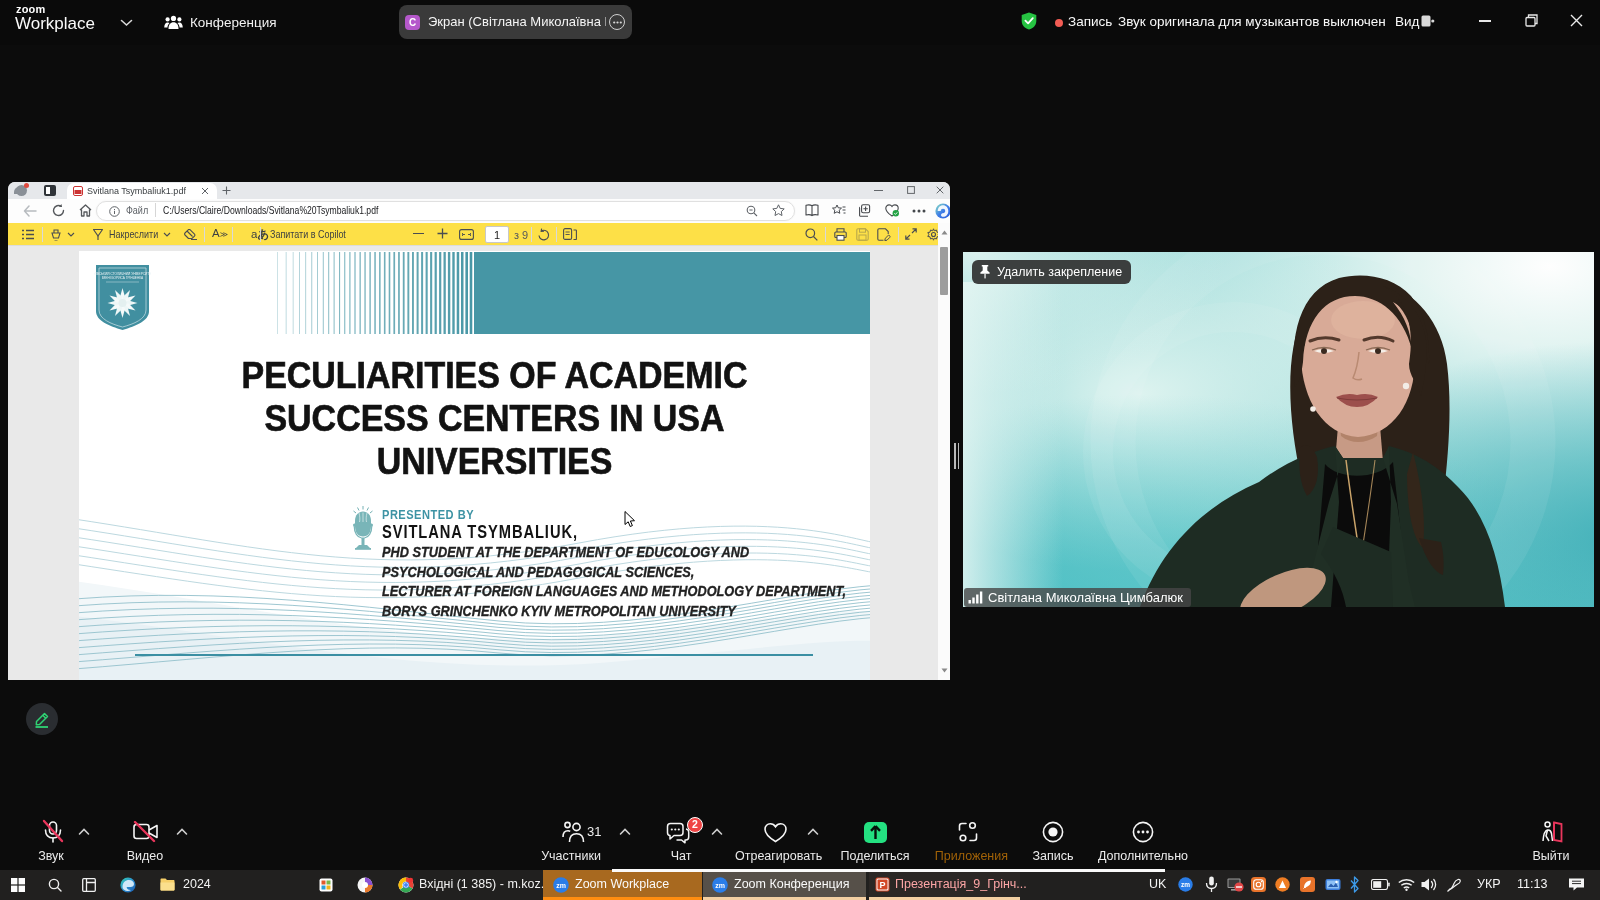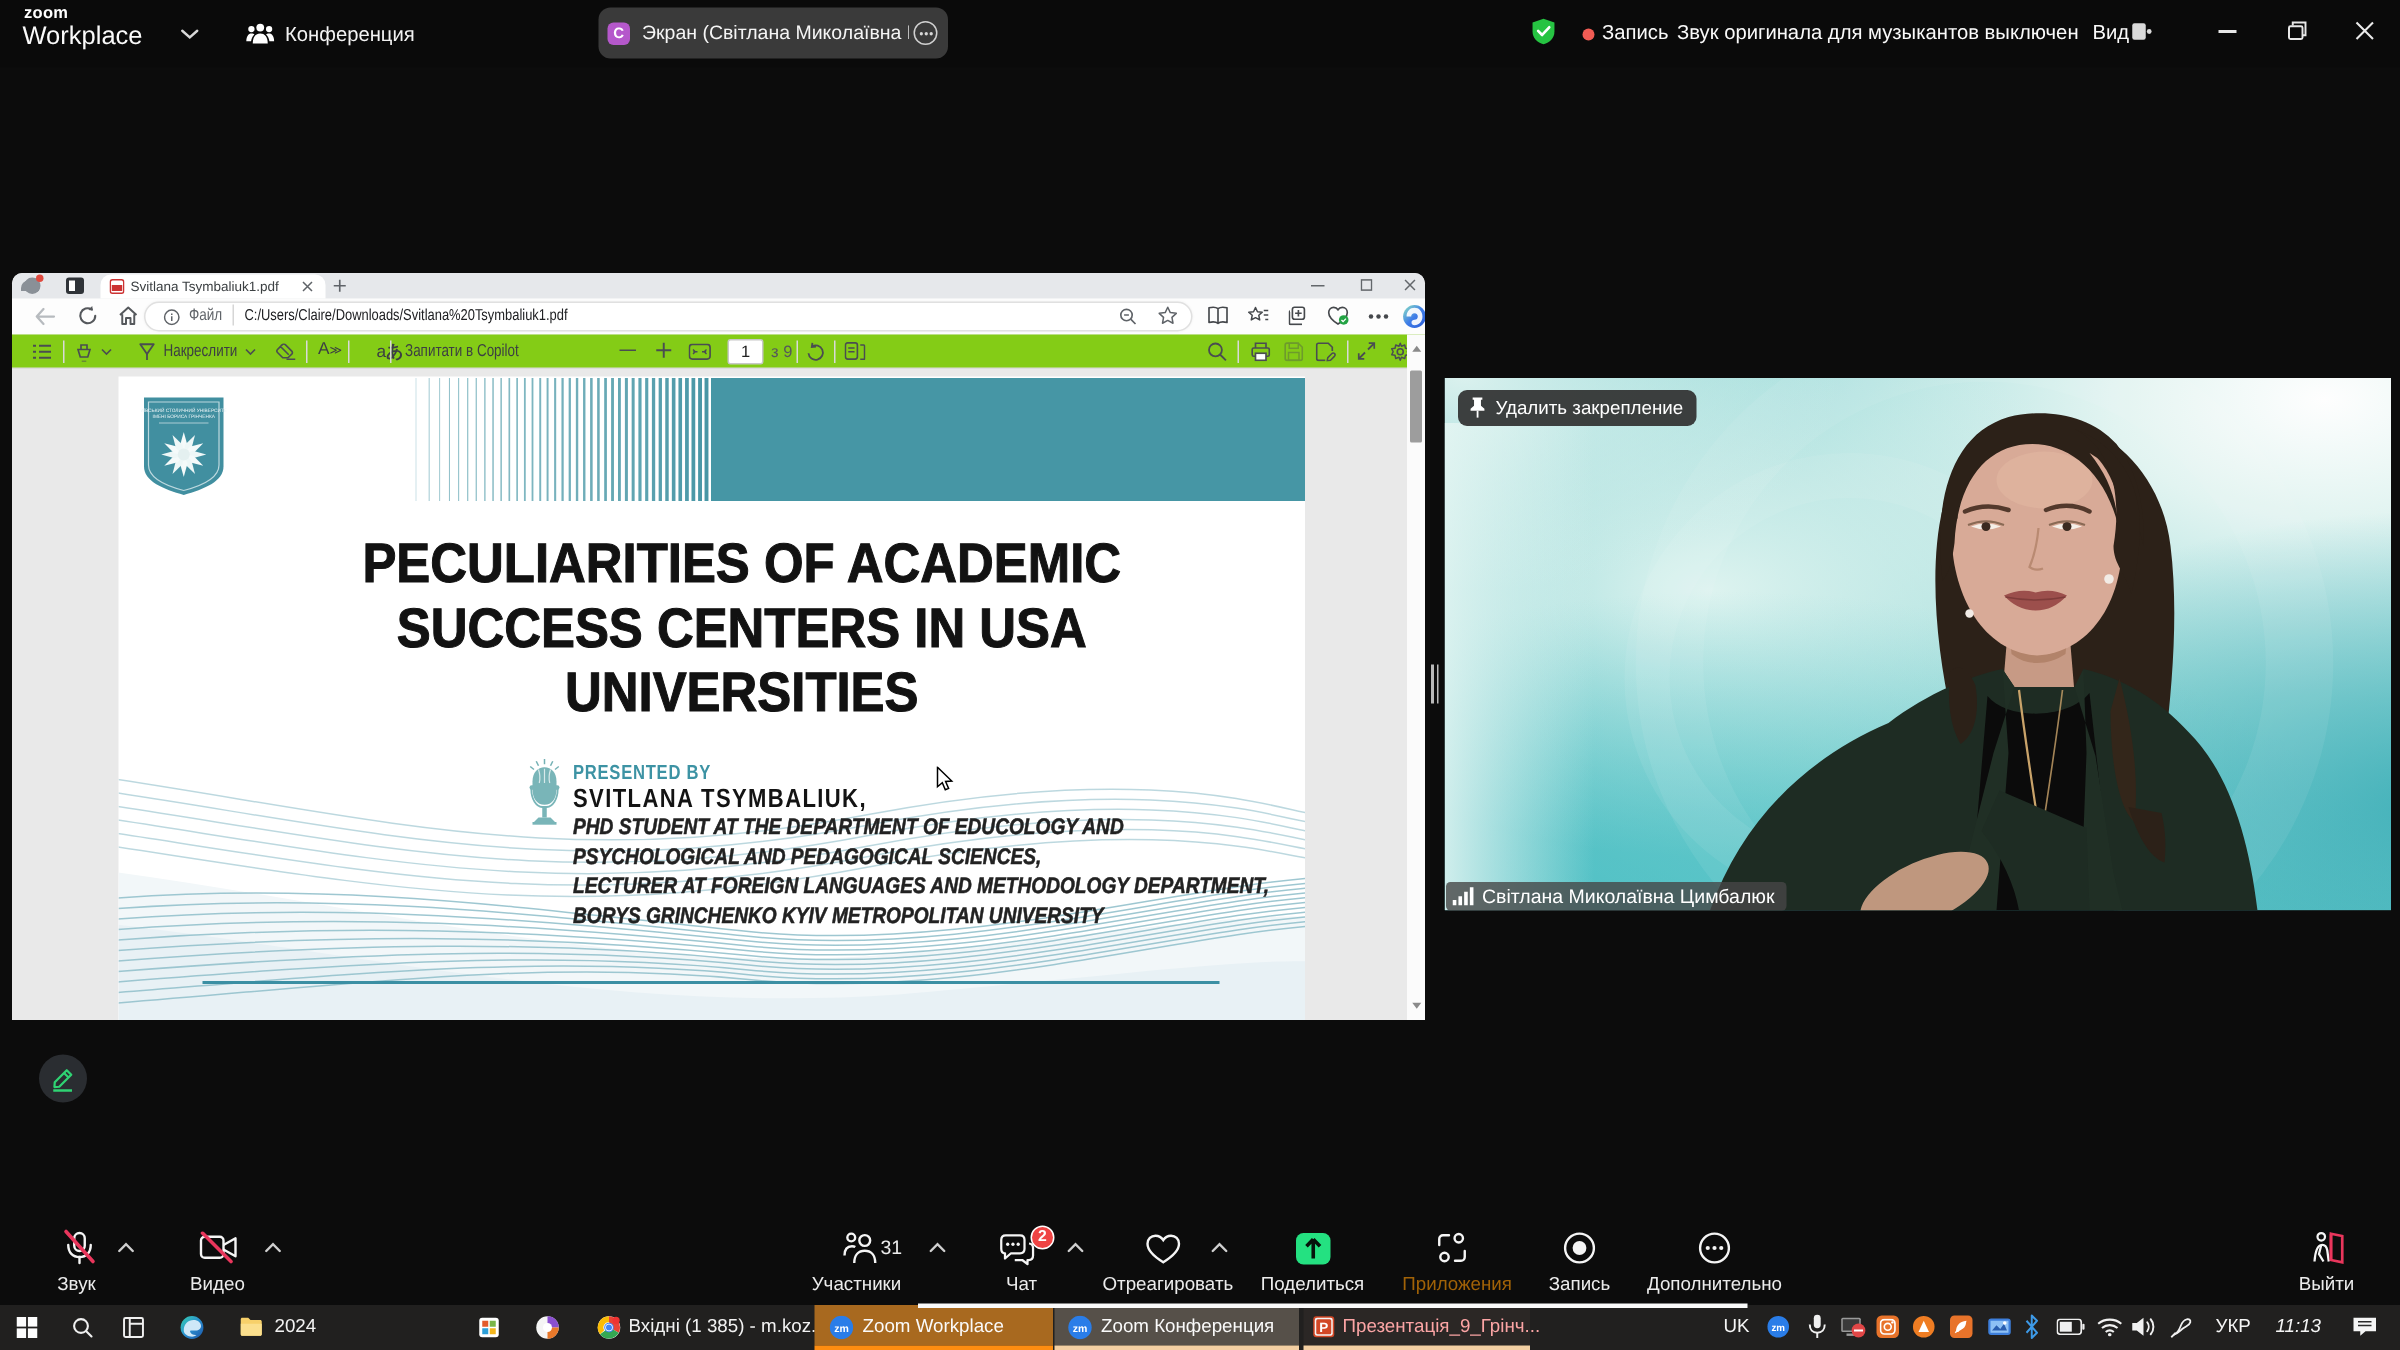--- a/index.html
+++ b/index.html
@@ -6,21 +6,21 @@
 html,body { width:1600px; height:900px; overflow:hidden; background:#0c0c0c; }
 body { font-family:"Liberation Sans", sans-serif; }
 #root { position:absolute; left:0; top:0; width:1600px; height:900px; background:#0c0c0c; }
 .abs { position:absolute; }
 
 #topbar { position:absolute; left:0; top:0; width:1600px; height:45px; background:#0a0a0a; color:#fff; }
 
 #browser { position:absolute; left:8px; top:182px; width:942px; height:498px; border-radius:7px 7px 0 0; overflow:hidden; background:#e9e9e9; }
 #tabstrip { position:absolute; left:0; top:0; width:942px; height:17px; background:#e6e8eb; }
 #addrrow { position:absolute; left:0; top:17px; width:942px; height:24px; background:#fdfdfd;text-align:center; }
-#pdfbar { position:absolute; left:0; top:41px; width:942px; height:23px; background:#84cc16; border-bottom:1px solid #dcdcdc; }
+#pdfbar { position:absolute; left:0; top:41px; width:942px; height:23px; background:#fde047; border-bottom:1px solid #dcdcdc; }
 #pdfcontent { position:absolute; left:0; top:64px; width:942px; height:434px; background:#e9e9e9; }
 #slide { position:absolute; left:71px; top:5px; width:791px; height:429px; background:#ffffff; overflow:hidden; }
 
 #video { position:absolute; left:963px; top:252px; width:631px; height:355px; overflow:hidden; }
 
 #pinpill { position:absolute; left:972px; top:260px; height:24px; background:rgba(48,48,48,0.92); border-radius:6px; color:#fff; font-size:12.5px; line-height:24px; padding:0 9px 0 7px; }
 #namelabel { position:absolute; left:964px; top:588px; height:19px; background:rgba(70,70,70,0.80); border-radius:3px; color:#fff; font-size:13px; line-height:19px; padding:0 8px 0 4px; }
 
 #taskbar { position:absolute; left:0; top:870px; width:1600px; height:30px; background:#21201f; }
 .tsk { position:absolute; top:0; height:27px; }
@@ -719,19 +719,19 @@
       </svg>
     <svg class="abs" style="left:1421px;top:7px;" width="17" height="15" viewBox="0 0 17 15">
         <path d="M0.5 5 L3.5 5 L8 1.5 L8 13.5 L3.5 10 L0.5 10 Z" fill="#f0f0f0"></path>
         <path d="M10.5 4.5 C11.8 6.2 11.8 8.8 10.5 10.5 M12.8 2.5 C15.2 5.2 15.2 9.8 12.8 12.5" stroke="#f0f0f0" stroke-width="1.3" fill="none" stroke-linecap="round"></path>
       </svg>
     <svg class="abs" style="left:1446px;top:7px;" width="16" height="16" viewBox="0 0 16 16">
         <path d="M3 13 C6 12 7 9 8 6.5 C8.8 4.5 10 3 12 2.5 C13.5 2.2 14.5 3 14.2 4.5 C13.8 6.5 11.5 7 9.5 8.5 C7.5 10 6 12 3 13 Z" stroke="#f0f0f0" stroke-width="1.2" fill="none"></path>
         <path d="M1.5 14.5 L4.5 11.5" stroke="#f0f0f0" stroke-width="1.2"></path>
       </svg>
     <div class="abs" style="left:1477px;top:7px;font-size:12.5px;color:#f5f5f5;">УКР</div>
-    <div class="abs" style="left:1517px;top:7px;font-size:12.5px;color:#f5f5f5;font-style:italic;">11:13</div>
+    <div class="abs" style="left:1517px;top:7px;font-size:12.5px;color:#f5f5f5;">11:13</div>
     <svg class="abs" style="left:1568px;top:7px;" width="17" height="15" viewBox="0 0 17 15">
         <path d="M1 1.5 L16 1.5 L16 10.5 L9 10.5 L5.5 13.5 L5.5 10.5 L1 10.5 Z" fill="#f5f5f5"></path>
         <path d="M4 4.2 L13 4.2 M4 6.6 L13 6.6" stroke="#2a2a2a" stroke-width="1"></path>
       </svg>
   </div>
 </div>
 
 </body></html>

